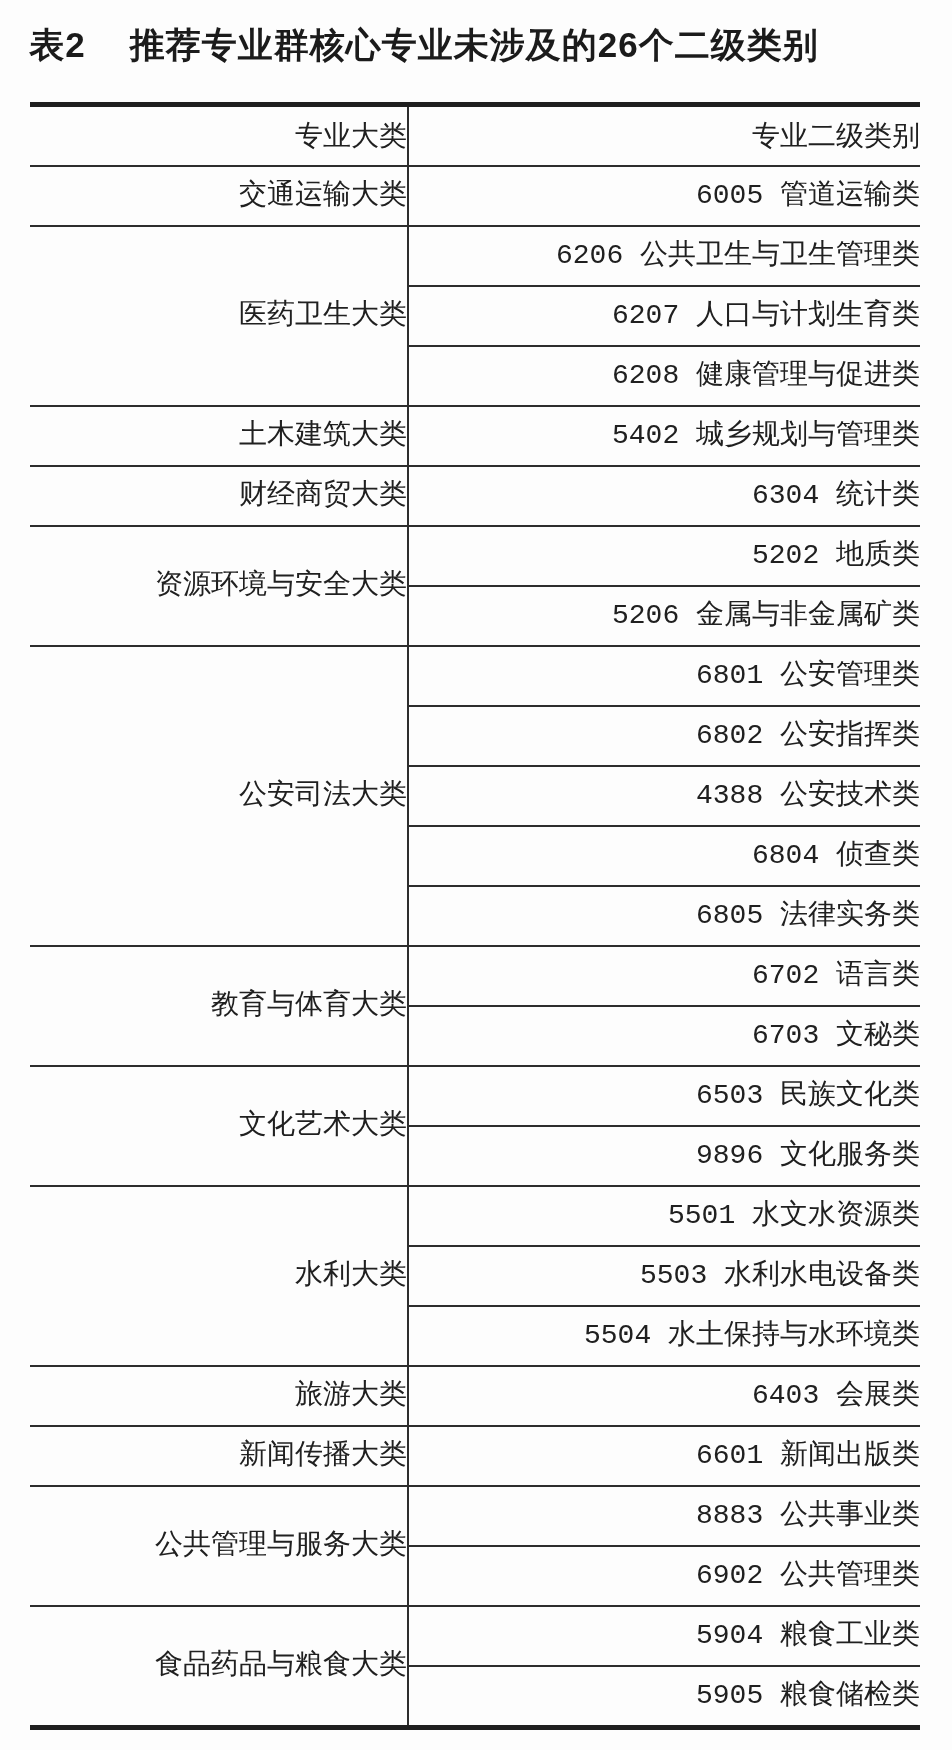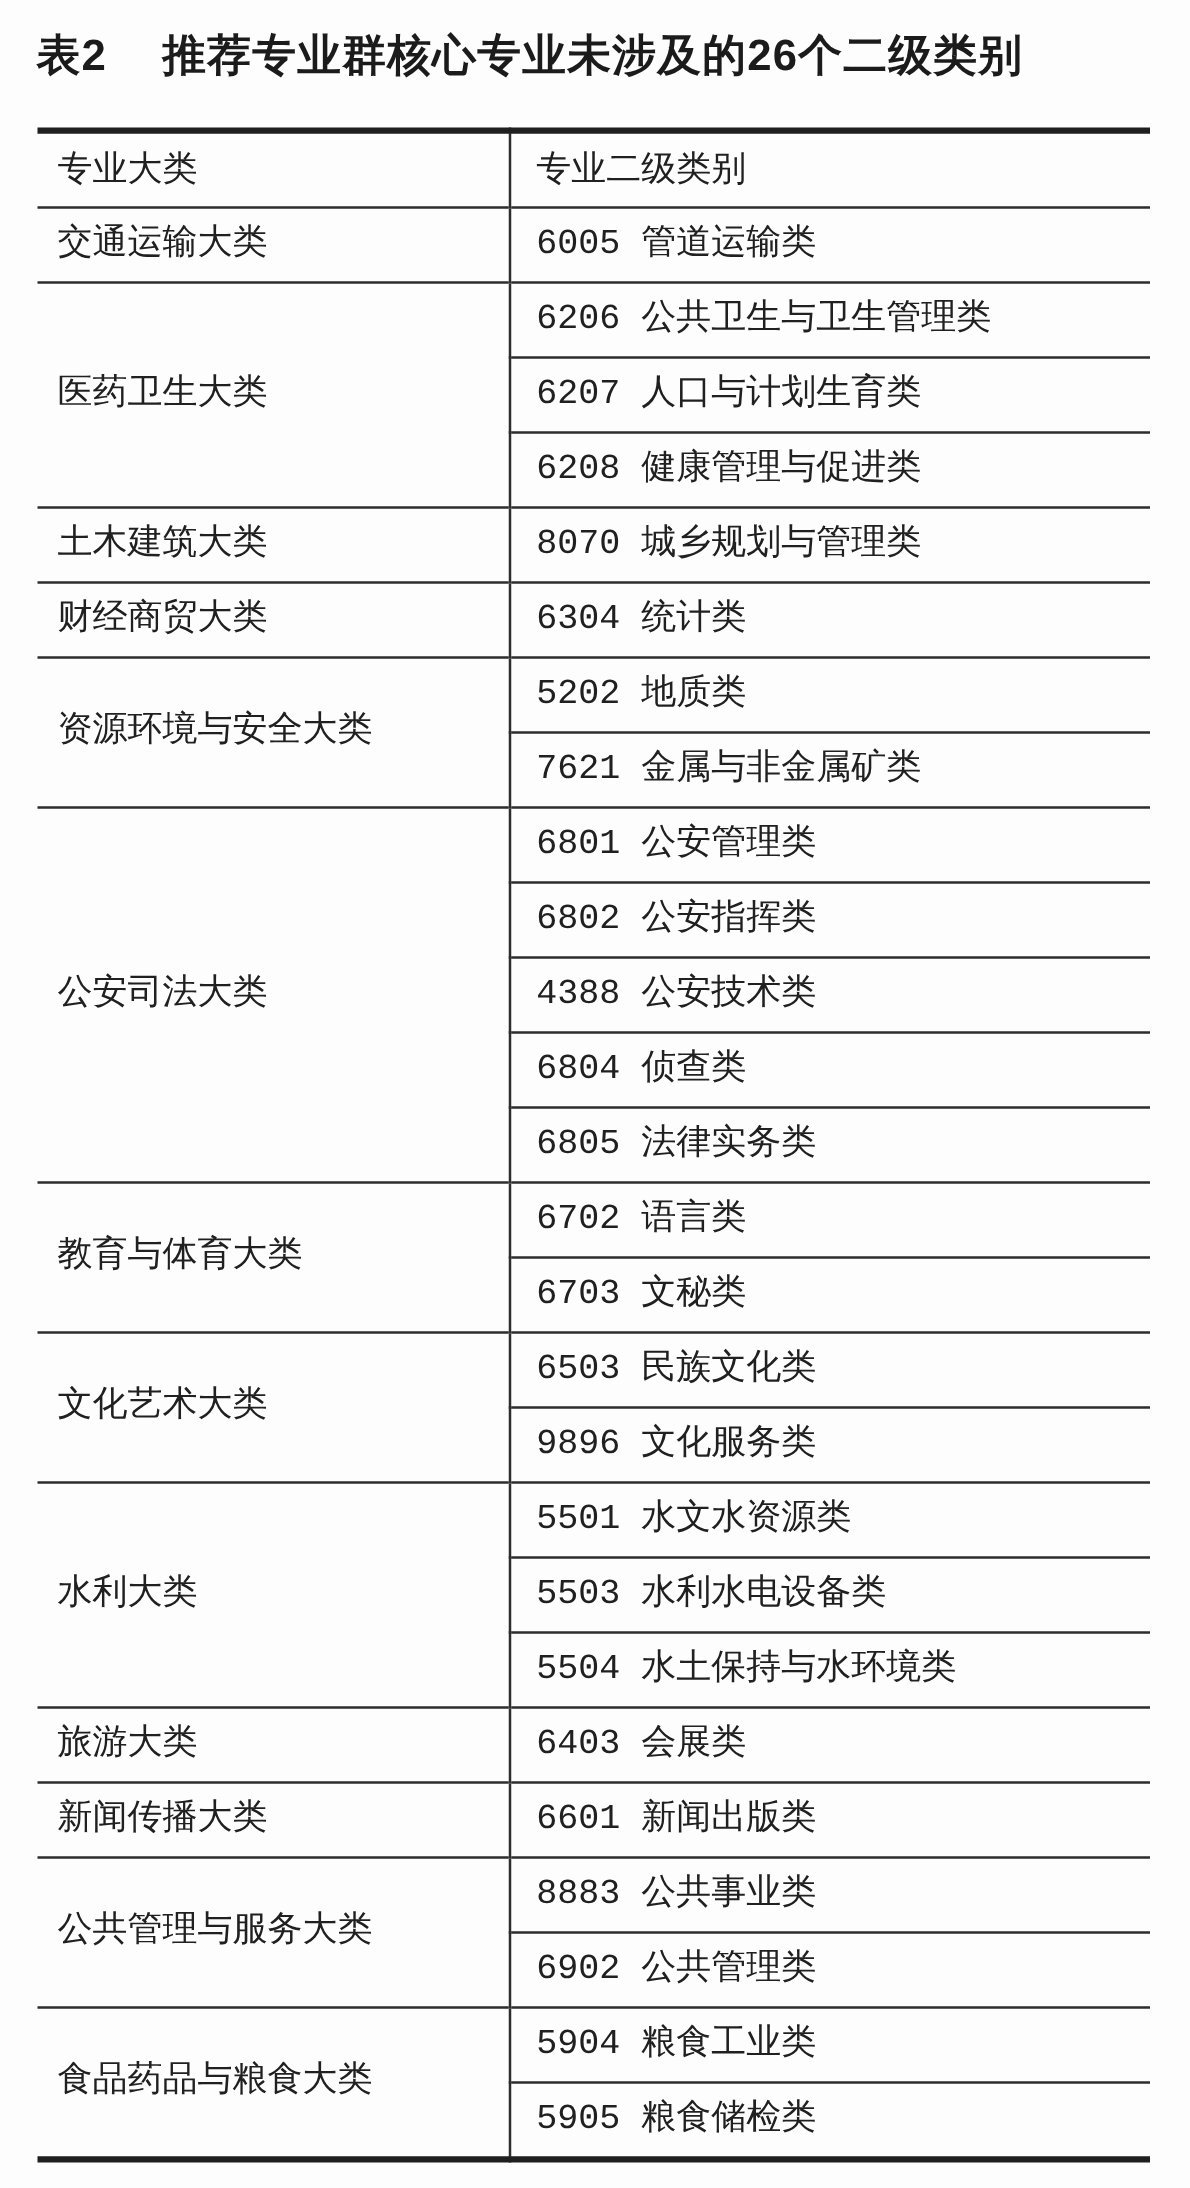--- a/index.html
+++ b/index.html
@@ -35,21 +35,21 @@
     background: transparent;
   }
   col.c1 { width: 378px; }
   col.c2 { width: 512px; }
 
   table.cat th, table.cat td {
     border-top: 2px solid #2d2d2d;
     font-weight: normal;
     font-size: 28px;
     color: #202020;
-    text-align: left;
+    text-align: right;
     vertical-align: middle;
     padding: 0 0 0 16px;
     line-height: 1.2;
     white-space: nowrap;
     overflow: hidden;
   }
   table.cat .col1 { border-right: 2px solid #2d2d2d; }
   table.cat .col2 { padding-left: 20px; }
 
   table.cat thead th { height: 58px; }
@@ -88,34 +88,34 @@
       </tr>
       <tr>
         <td class="col2">6207 人口与计划生育类</td>
       </tr>
       <tr>
         <td class="col2">6208 健康管理与促进类</td>
       </tr>
 
       <tr>
         <td class="col1">土木建筑大类</td>
-        <td class="col2">8070 城乡规划与管理类</td>
+        <td class="col2">5402 城乡规划与管理类</td>
       </tr>
 
       <tr>
         <td class="col1">财经商贸大类</td>
         <td class="col2">6304 统计类</td>
       </tr>
 
       <tr>
         <td class="col1" rowspan="2">资源环境与安全大类</td>
         <td class="col2">5202 地质类</td>
       </tr>
       <tr>
-        <td class="col2">7621 金属与非金属矿类</td>
+        <td class="col2">5206 金属与非金属矿类</td>
       </tr>
 
       <tr>
         <td class="col1" rowspan="5">公安司法大类</td>
         <td class="col2">6801 公安管理类</td>
       </tr>
       <tr>
         <td class="col2">6802 公安指挥类</td>
       </tr>
       <tr>

